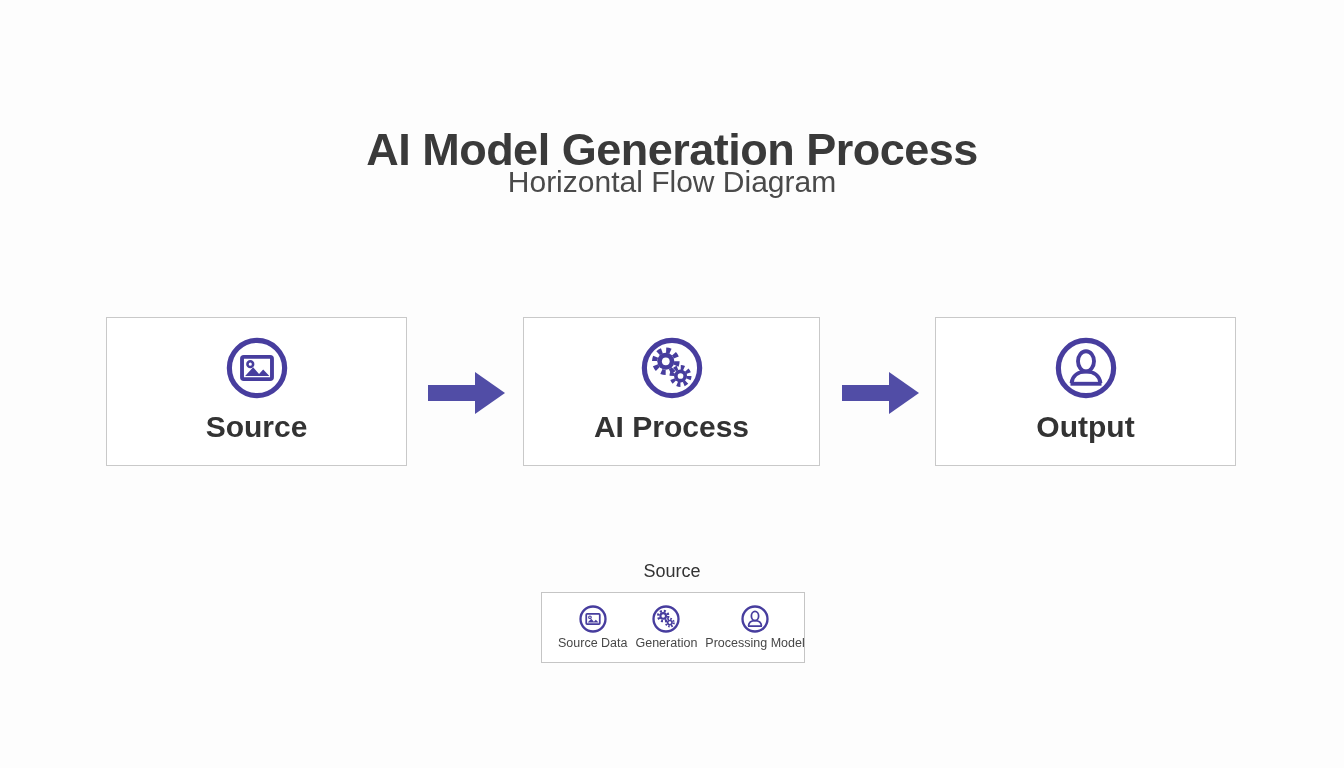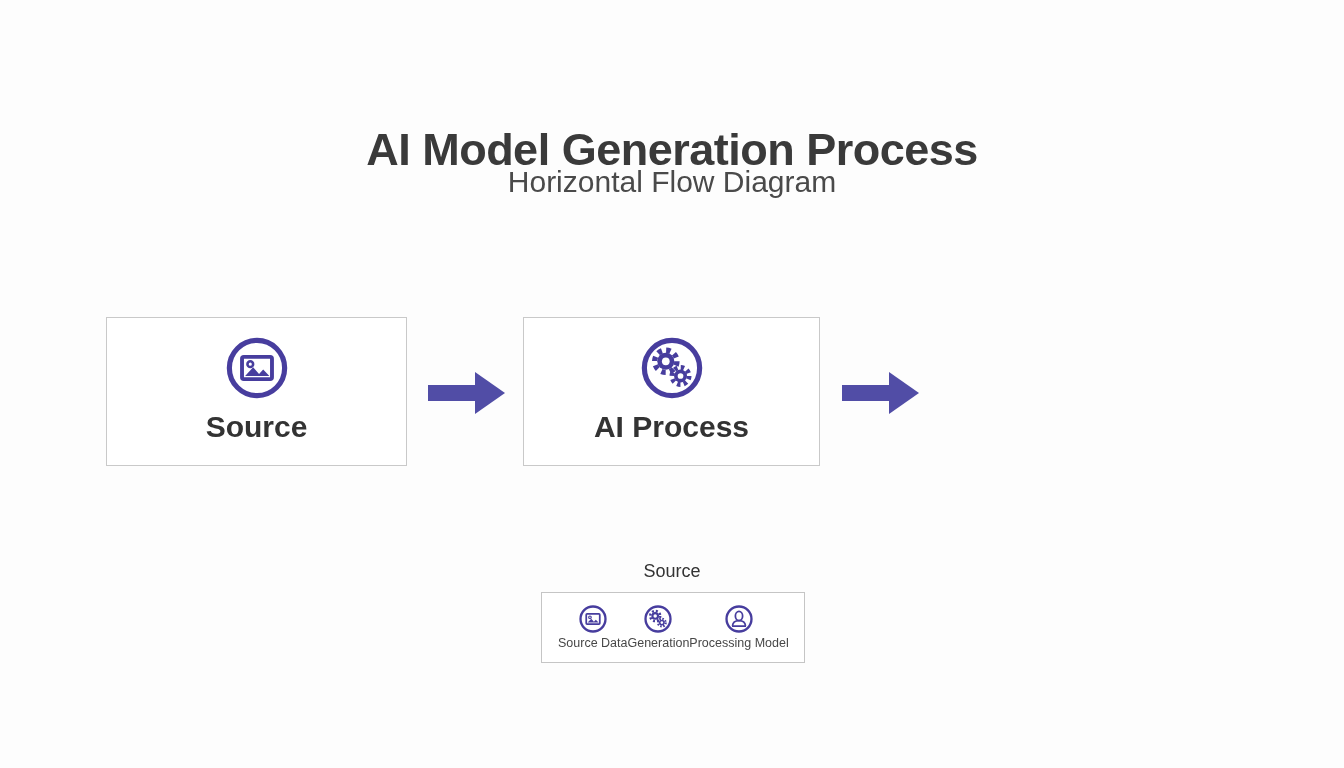--- a/index.html
+++ b/index.html
@@ -69,20 +69,21 @@
     position:absolute;top:561px;left:0;width:100%;
     text-align:center;
     font-size:18px;color:#333333;font-weight:400;
   }
   .legend-box{
     position:absolute;left:541px;top:592px;width:264px;height:71px;
     background:#fff;
     border:1px solid var(--legend_border);
     display:flex;align-items:center;justify-content:space-between;
     padding:0 16px;
+    gap:8px;
   }
   .legend-item{
     display:flex;flex-direction:column;align-items:center;
     gap:4px;
   }
   .legend-icon{
     width:28px;height:28px;color:var(--accent);
     flex:0 0 auto;
   }
   .legend-label{
@@ -149,20 +150,26 @@
     <svg class="node-icon">
         <use href="#sym-gears"></use>
       </svg>
     <div class="node-label">AI Process</div>
   </div>
 
   <svg class="flow-arrow flow-arrow-2">
       <use href="#sym-arrow-right"></use>
     </svg>
 
+  <div class="node node-3">
+    <svg class="node-icon">
+        <use href="#sym-person"></use>
+      </svg>
+    <div class="node-label">Output</div>
+  </div>
 
   <div class="legend-title">Source</div>
   <div class="legend-box">
     <div class="legend-item">
       <svg class="legend-icon">
           <use href="#sym-image"></use>
         </svg>
       <div class="legend-label">Source Data</div>
     </div>
     <div class="legend-item">

